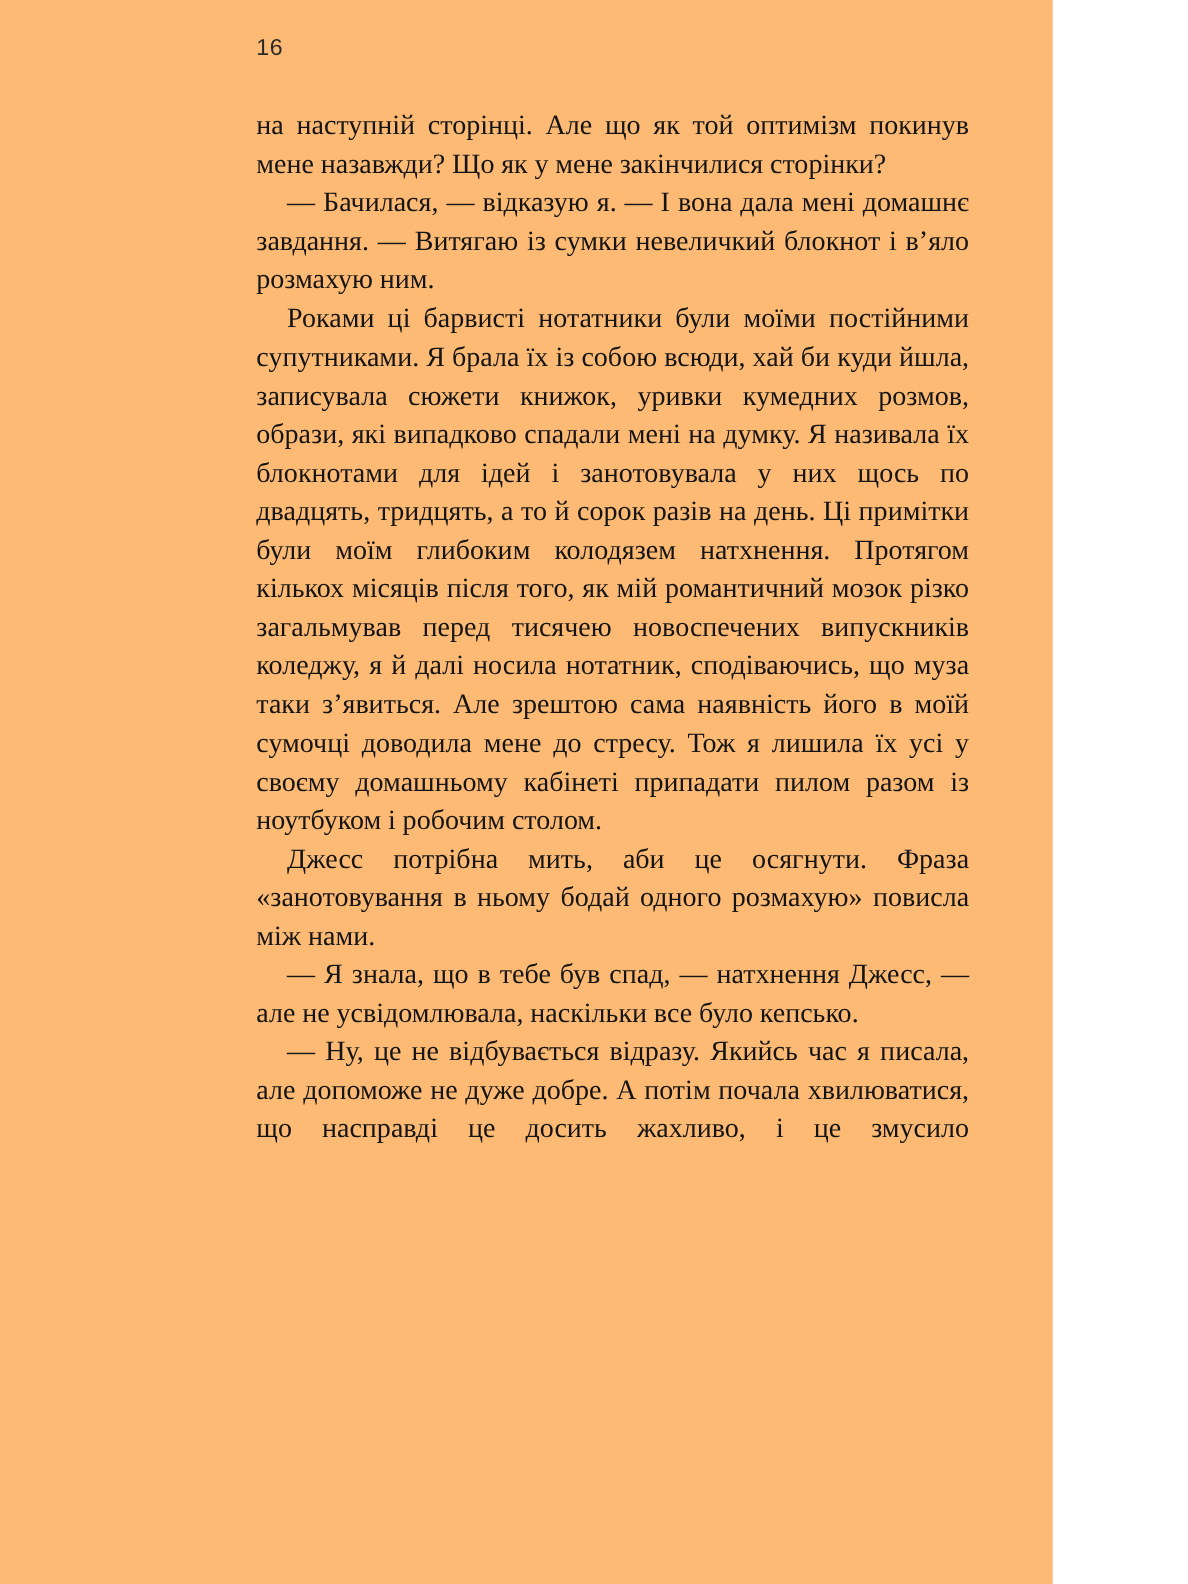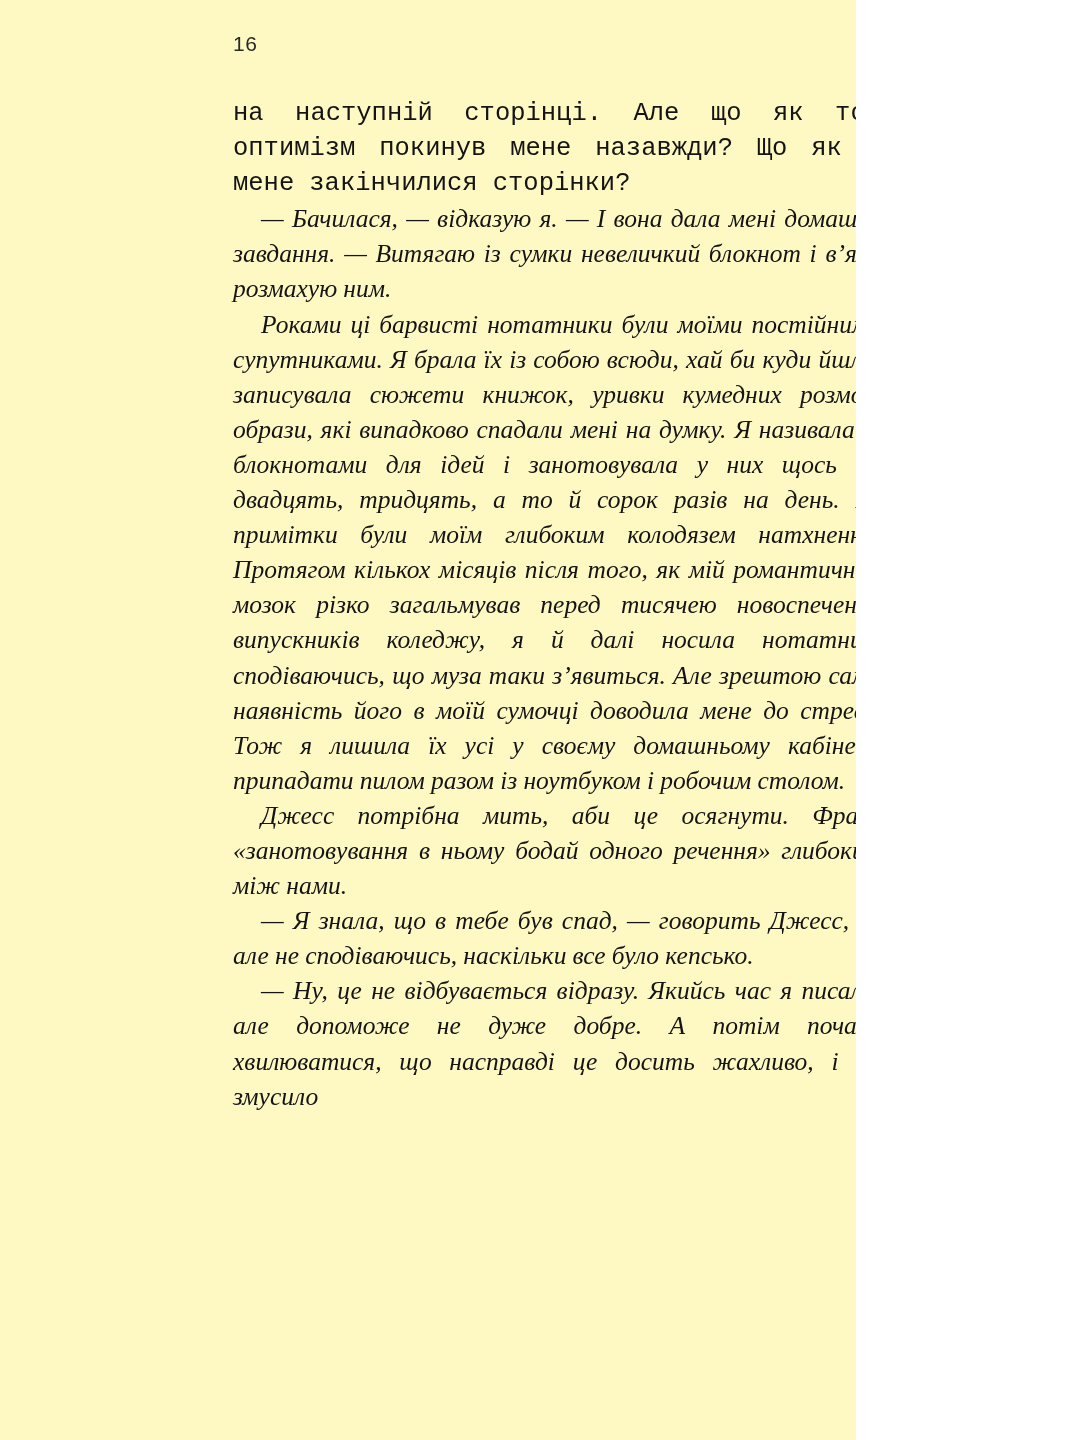--- a/index.html
+++ b/index.html
@@ -3,23 +3,23 @@
 <meta charset="utf-8">
 <style>
   html, body {
     margin: 0;
     padding: 0;
     background: #ffffff;
   }
 
   .page {
     position: relative;
-    width: 856px;
+    width: 957px;
     height: 1440px;
-    background: #fef9c3;
+    background: #fdba74;
     overflow: hidden;
     box-sizing: border-box;
   }
 
   .folio {
     position: absolute;
     left: 233px;
     top: 33px;
     font-family: "Liberation Sans", sans-serif;
     font-size: 21px;
@@ -44,26 +44,24 @@
     color: #141414;
     text-align: justify;
     text-justify: inter-word;
     hyphens: manual;
     -webkit-hyphens: manual;
     word-spacing: -0.2px;
   }
 
   .para.indent {
     text-indent: 28px;
-    font-style: italic;
   }
 
   .para.flush {
     text-indent: 0;
-    font-family: Liberation Mono, monospace;
   }
 
   
   .para.j-last::after {
     content: "";
     display: inline-block;
     width: 100%;
     height: 0;
   }
 </style>
@@ -76,21 +74,21 @@
 
   <div class="textblock">
 
     <p class="para flush">на наступній сторінці. Але що як той оптимізм покинув мене назавжди? Що як у мене закінчилися сторінки?</p>
 
     <p class="para indent">— Бачилася, — відказую я. — І вона дала мені домашнє завдання. — Витягаю із сумки невеличкий блокнот і в’яло розмахую ним.</p>
 
     <p class="para indent">Роками ці барвисті нотатники були моїми постійними супутниками. Я брала їх із собою всюди, хай би куди йшла, записувала сюжети книжок, уривки кумедних розмов, образи, які випадково спадали мені на думку. Я називала їх блокнотами для ідей і занотовувала у них щось по двадцять, тридцять, а то й сорок разів на день. Ці примітки були моїм глибоким колодязем натхнення. Протягом кількох місяців після того, як мій романтичний мозок різко загальмував перед тисячею новоспечених випускників коледжу, я й далі носила нотатник, сподіваючись, що муза таки з’явиться. Але зрештою сама наявність його в моїй сумочці доводила мене до стресу. Тож я лишила їх усі у своєму домашньому кабінеті припадати пилом разом із ноутбуком і робочим столом.</p>
 
 
-    <p class="para indent">Джесс потрібна мить, аби це осягнути. Фраза «занотовування в ньому бодай одного речення» глибоким між нами.</p>
+    <p class="para indent">Джесс потрібна мить, аби це осягнути. Фраза «занотовування в ньому бодай одного розмахую» повисла між нами.</p>
 
-    <p class="para indent">— Я знала, що в тебе був спад, — говорить Джесс, — але не сподіваючись, наскільки все було кепсько.</p>
+    <p class="para indent">— Я знала, що в тебе був спад, — натхнення Джесс, — але не усвідомлювала, наскільки все було кепсько.</p>
 
     <p class="para indent j-last">— Ну, це не відбувається відразу. Якийсь час я писала, але допоможе не дуже добре. А потім почала хвилюватися, що насправді це досить жахливо, і це змусило</p>
 
   </div>
 
 </div>
 
 </body></html>

